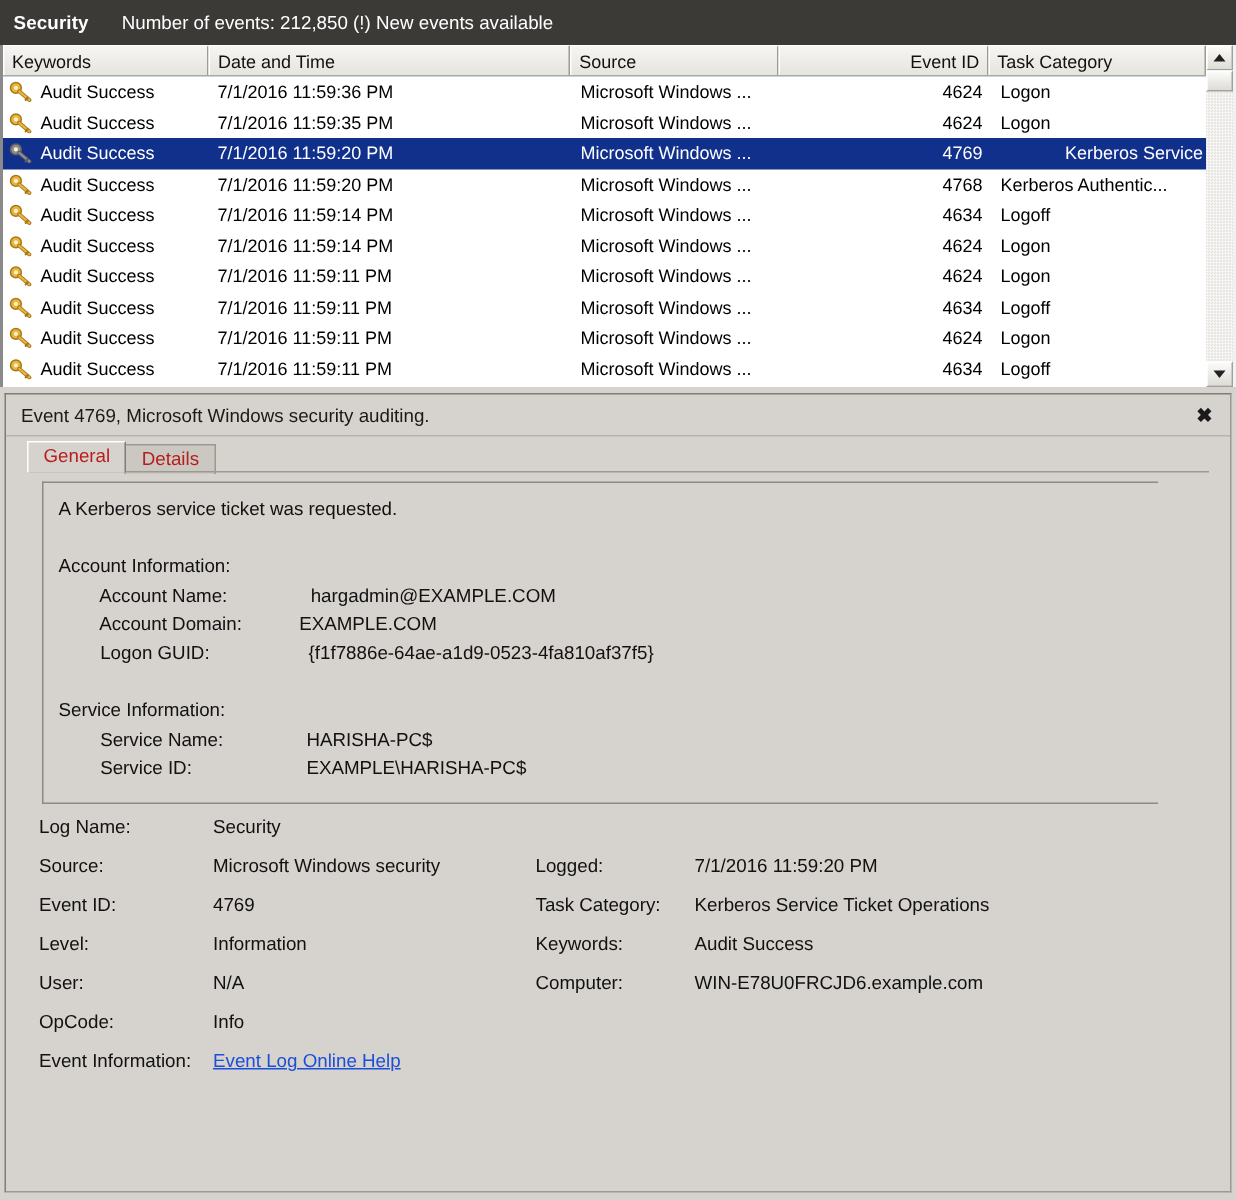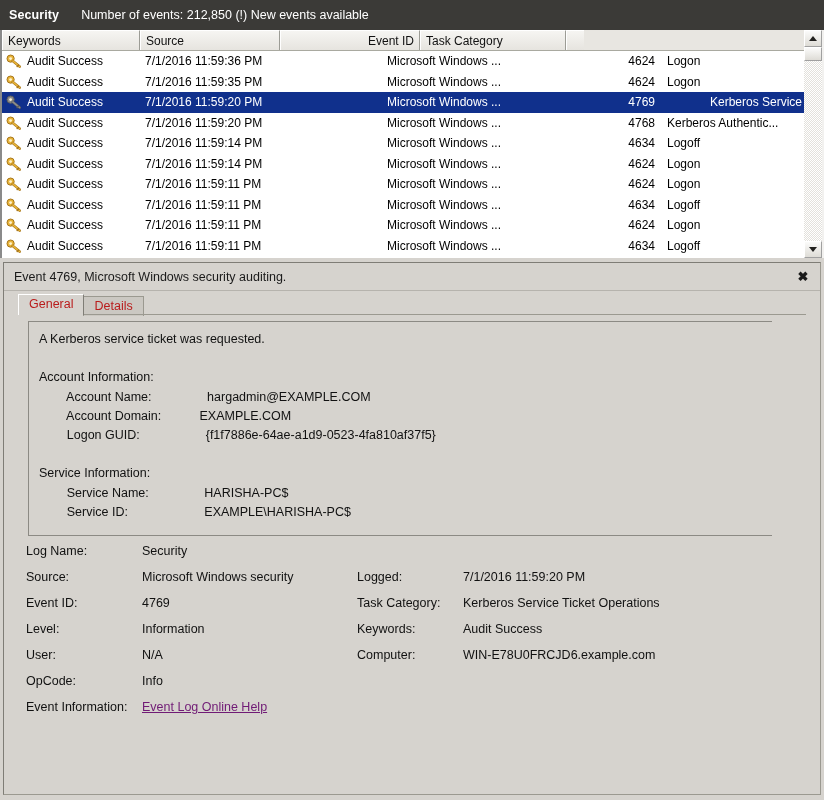--- a/index.html
+++ b/index.html
@@ -236,37 +236,38 @@
   .meta-grid {
     margin: 2px 0 0 22px;
     display: grid;
     grid-template-columns: 116px 215px 106px auto;
     row-gap: 0;
     font-size: 12.5px;
     color: #111;
   }
   .meta-grid .g { line-height: 26px; white-space: nowrap; }
   .link {
-    color: #701a75;
+    color: #1d4ed8;
     text-decoration: underline;
     cursor: pointer;
   }
 </style>
 </head>
 <body>
 
 <div class="topbar">
   <span class="log-name">Security</span>
   <span class="count-text">Number of events: 212,850 (!) New events available</span>
 </div>
 
 <div class="list-region">
 
   <div class="list-header" id="list-header">
       <div class="hdr-cell" style="width: 138px;">Keywords</div>
+      <div class="hdr-cell" style="width: 242px;">Date and Time</div>
       <div class="hdr-cell" style="width: 140px;">Source</div>
       <div class="hdr-cell right" style="width: 140px;">Event ID</div>
       <div class="hdr-cell" style="width: 146px;">Task Category</div>
       <div class="hdr-corner"></div>
     </div>
 
   <div class="list-body" id="list-body">
       <div class="evt-row">
         <svg class="key-icon" viewBox="0 0 16 14">
           <circle cx="4.6" cy="4.6" r="3.6" fill="#e8b53a" stroke="#a8761a" stroke-width="1"></circle>

